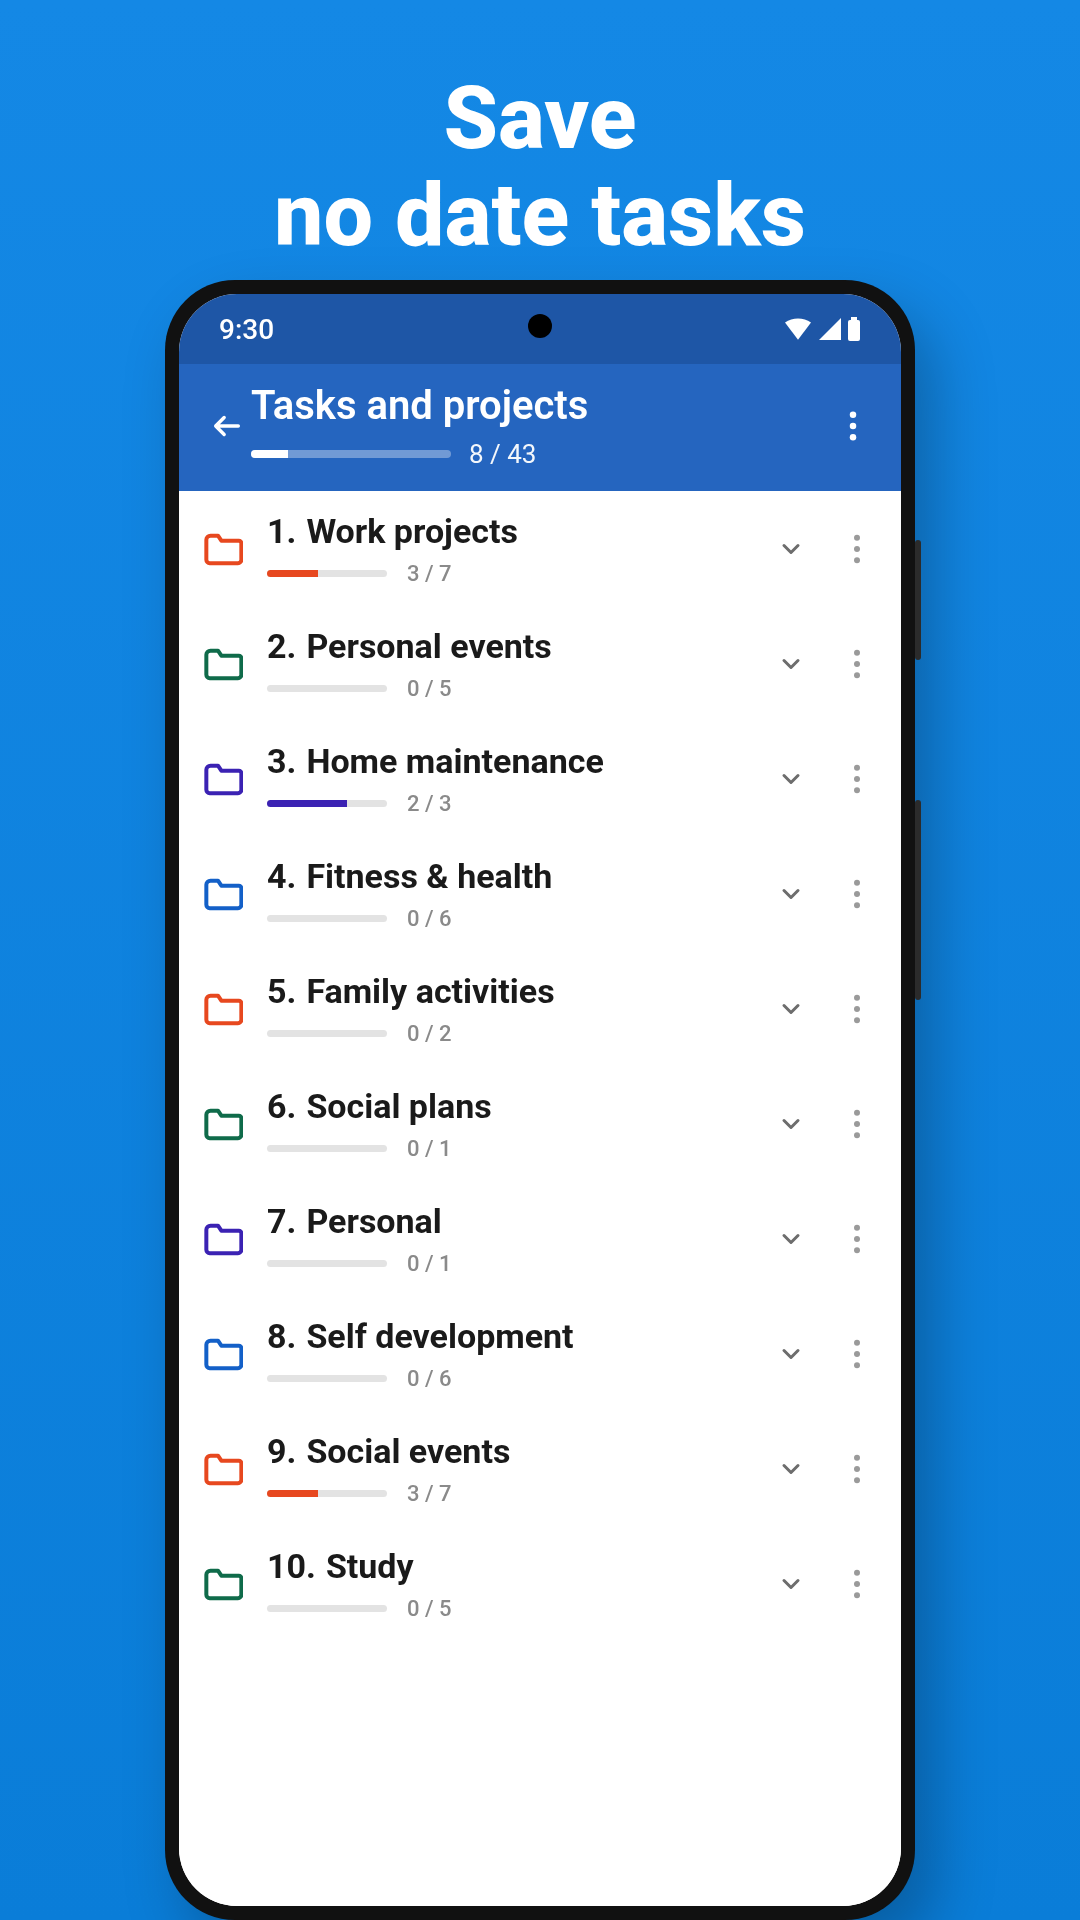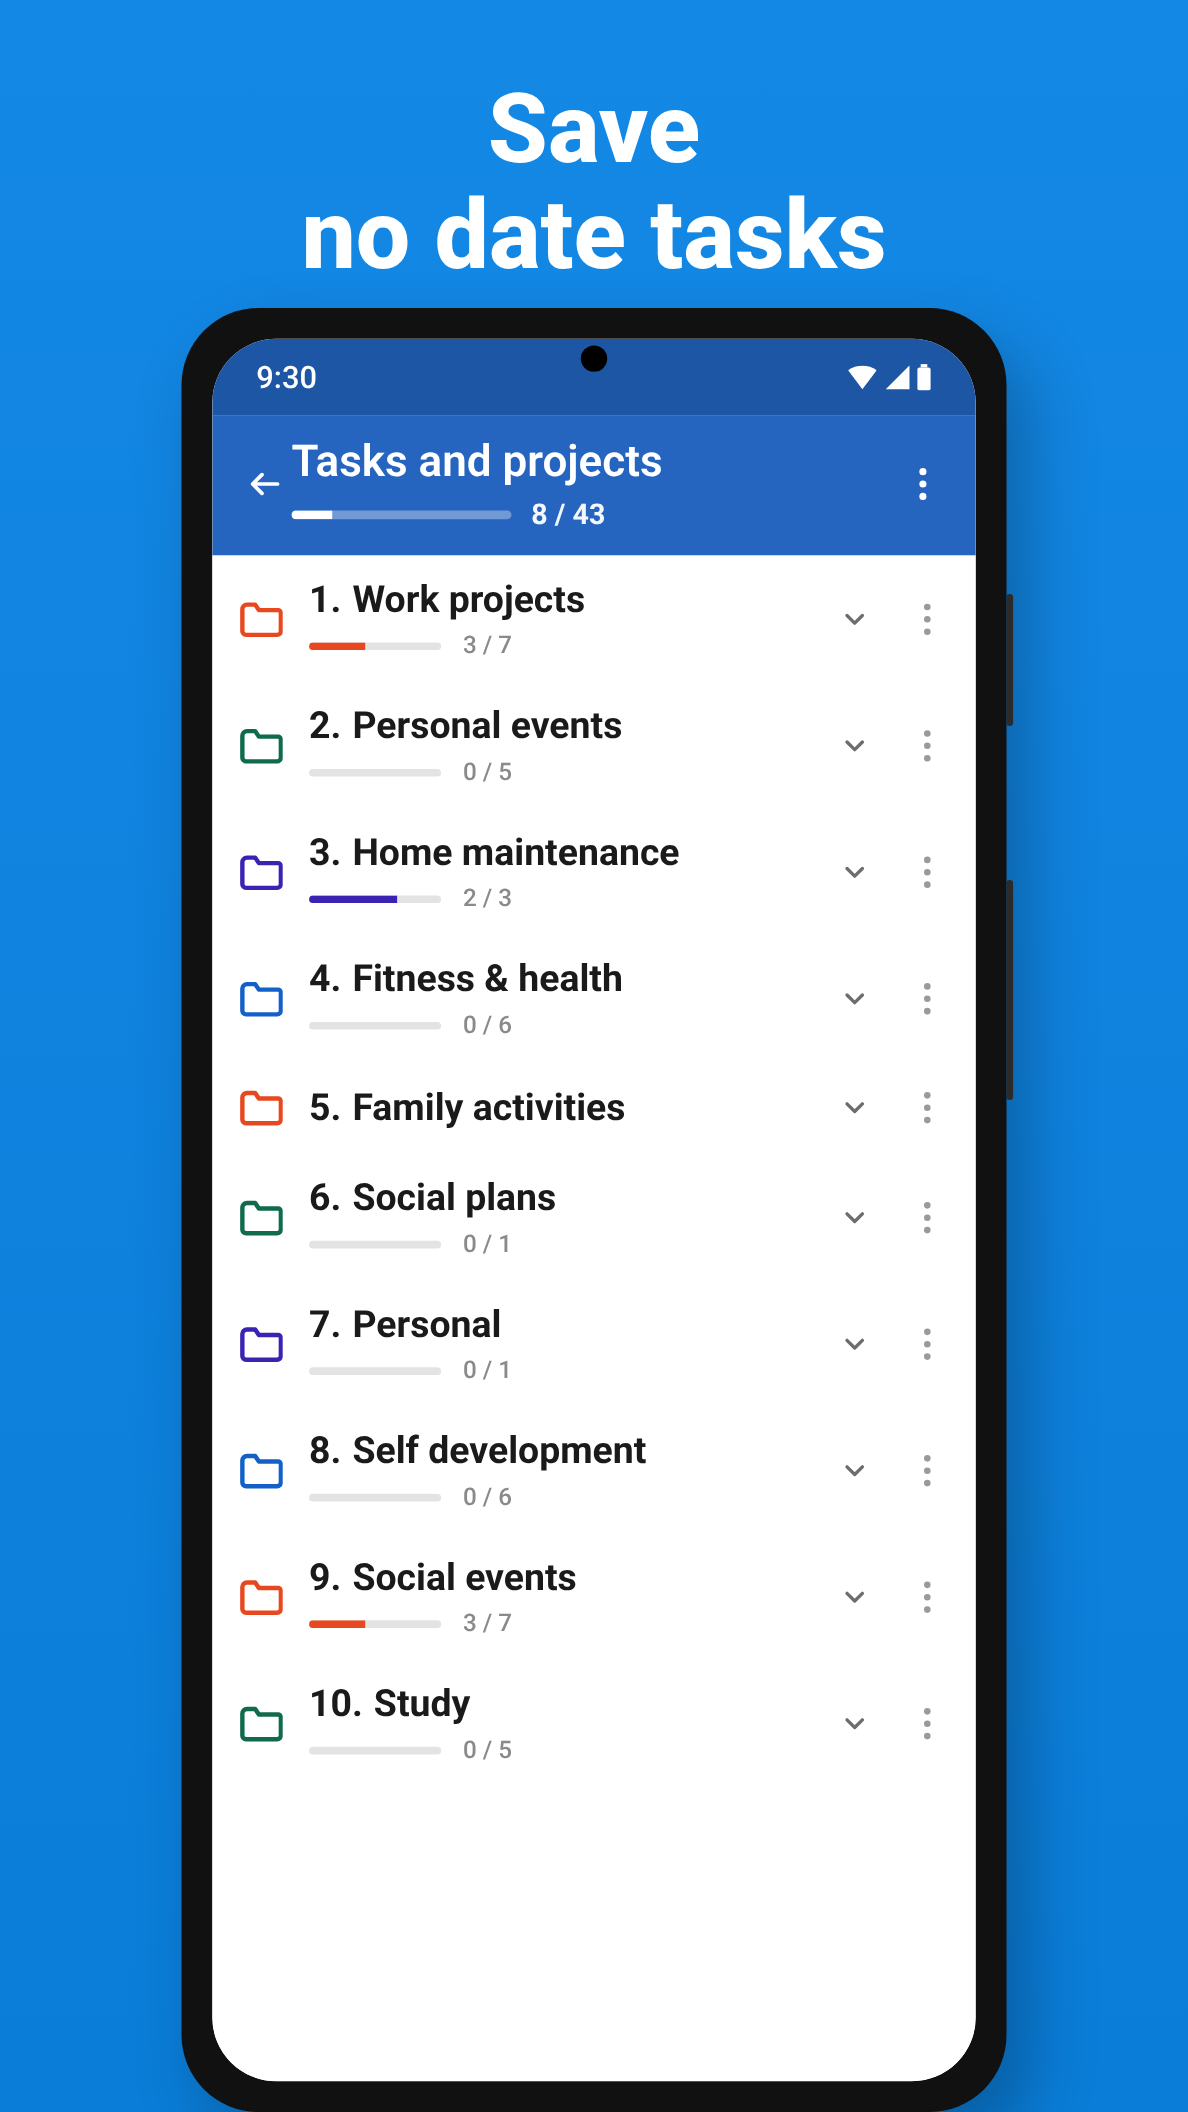--- a/index.html
+++ b/index.html
@@ -27,21 +27,21 @@
     top: 280px;
     transform: translateX(-50%);
     width: 750px;
   }
   .phone {
     position: relative;
     width: 750px;
     height: 1640px;
     background: #111;
     border-radius: 70px;
-    padding: 28px;
+    padding: 14px;
     box-shadow: 20px 30px 60px rgba(0,0,0,.25);
   }
   .phone::after {
     content:"";
     position:absolute;
     top: 34px;
     left: 50%;
     transform: translateX(-50%);
     width: 24px; height: 24px;
     background:#000;
@@ -92,21 +92,20 @@
   .appbar-center { flex:1; min-width:0; }
   .app-title {
     font-size: 40px;
     font-weight:600;
   }
   .app-sub {
     margin-top:10px;
     display:flex;
     align-items:center;
     gap:18px;
-    font-weight:bold;
   }
   .app-prog {
     width:200px; height:8px;
     background: rgba(255,255,255,.35);
     border-radius:4px;
     overflow:hidden;
   }
   .app-prog > div {
     height:100%; background:#fff;
   }
@@ -378,20 +377,26 @@
     <div class="folder-ico">
               <svg width="40" height="34" viewBox="0 0 24 20">
     <path fill="none" stroke="#e7481f" stroke-width="2.4" stroke-linejoin="round" d="M2 4.5 C2 3.1 3.1 2 4.5 2 H9 L11 5 H21.5 C22.3 5 23 5.7 23 6.5 V16.5 C23 17.6 22.1 18.5 21 18.5 H4 C2.9 18.5 2 17.6 2 16.5 Z"></path>
   </svg>
             </div>
     <div class="row-body">
       <div class="row-title-line">
         <span class="num">5.</span>
         <span>Family activities</span>
       </div>
+      <div class="row-sub">
+        <div class="row-prog">
+          <div style="width:0%;background:#e7481f"></div>
+        </div>
+        <div class="row-count">0 / 2</div>
+      </div>
     </div>
     <div class="chev">
       <span>
                 <svg width="28" height="28" viewBox="0 0 24 24">
                   <path fill="none" stroke="#6d6d6d" stroke-width="2.6" stroke-linecap="round" stroke-linejoin="round" d="M6 9l6 6 6-6"></path>
                 </svg>
               </span>
     </div>
     <div class="dots3">
       <span>

